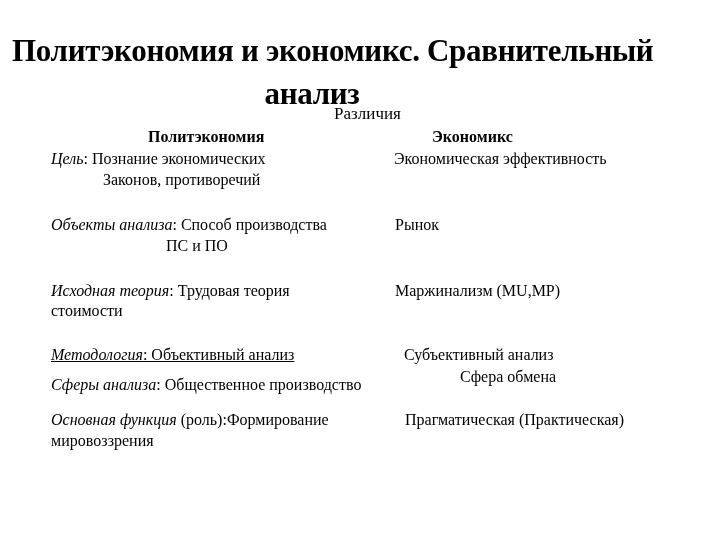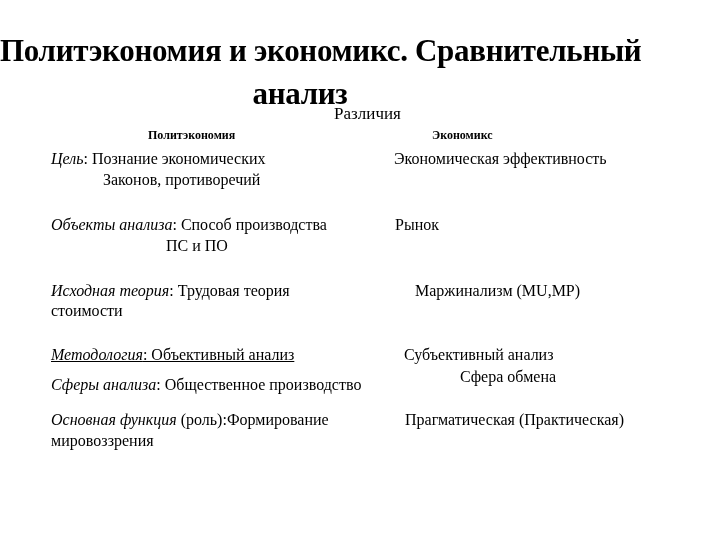--- a/index.html
+++ b/index.html
@@ -2,26 +2,26 @@
 <html><head>
 <meta charset="utf-8">
 <style>
   html, body { margin:0; padding:0; }
   body {
     width:720px; height:540px; background:#ffffff; position:relative; overflow:hidden;
     font-family:"Liberation Serif","DejaVu Serif",serif; color:#000;
   }
   .abs { position:absolute; white-space:nowrap; }
   .title {
-    left:0; width:600px; text-align:center; font-weight:bold; font-size:31px; letter-spacing:-0.3px;
+    left:0; width:600px; text-align:center; font-weight:bold; font-size:31px; letter-spacing:-0.3px;padding-left:12px;
   }
   .t1 { top:33px; }
   .t2 { top:68px;margin-top:8px; }
   .sub { left:0; width:735px; text-align:center; top:104px; font-size:17px; }
-  .hdr { font-weight:bold; font-size:12px; top:128px; }
+  .hdr { font-weight:bold; font-size:16px; top:128px; }
   .txt { font-size:16px; }
   .it { font-style:italic; }
 </style>
 </head>
 <body>
 
 <div class="abs title t1">Политэкономия и экономикс.   Сравнительный</div>
 <div class="abs title t2">анализ</div>
 <div class="abs sub">Различия</div>
 
@@ -37,21 +37,21 @@
 <div class="abs txt" style="left:51px; top:216px;">
   <span class="it">Объекты анализа</span><span>:  Способ производства</span>
 </div>
 <div class="abs txt" style="left:166px; top:237px;">ПС и ПО</div>
 <div class="abs txt" style="left:395px; top:216px;">Рынок</div>
 
 <div class="abs txt" style="left:51px; top:282px;">
   <span class="it">Исходная теория</span><span>: Трудовая теория</span>
 </div>
 <div class="abs txt" style="left:51px; top:302px;">стоимости</div>
-<div class="abs txt" style="left:395px; top:282px;margin-left:20px;">Маржинализм (MU,MP)</div>
+<div class="abs txt" style="left:395px; top:282px;">Маржинализм (MU,MP)</div>
 
 <div class="abs txt" style="left:51px; top:346px;text-decoration:underline;">
   <span class="it">Методология</span><span>: Объективный анализ</span>
 </div>
 <div class="abs txt" style="left:404px; top:346px;">Субъективный  анализ</div>
 
 <div class="abs txt" style="left:51px; top:376px;">
   <span class="it">Сферы анализа</span><span>: Общественное производство</span>
 </div>
 <div class="abs txt" style="left:460px; top:368px;">Сфера обмена</div>

